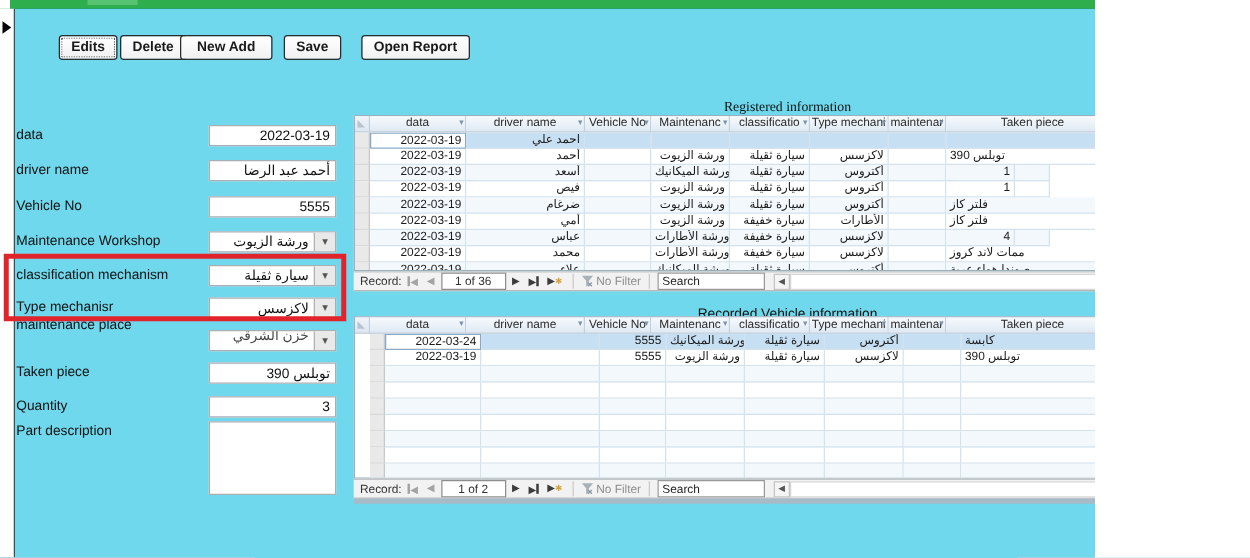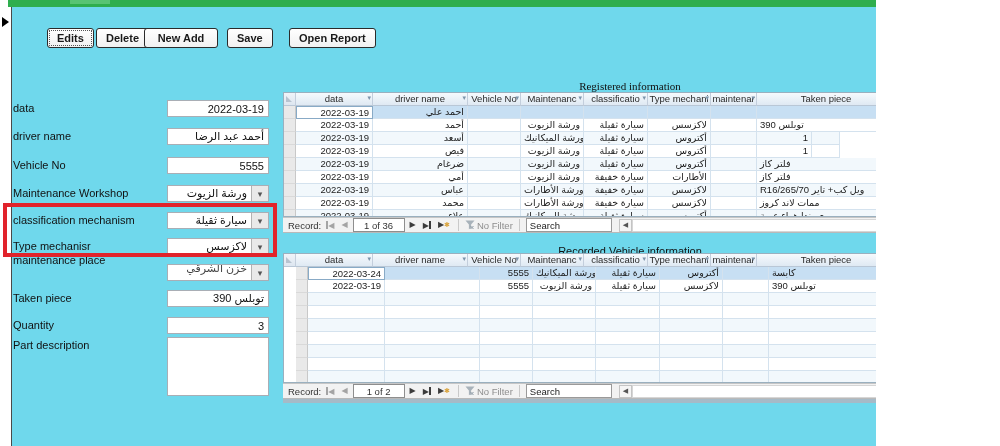--- a/index.html
+++ b/index.html
@@ -400,23 +400,20 @@
               </div>
               <div class="dcell" style="flex: 0 0 64px;">
                 <span class="rtl ra">سيارة خفيفة</span>
               </div>
               <div class="dcell" style="flex: 0 0 63px;">
                 <span class="rtl ra">لاكزسس</span>
               </div>
               <div class="dcell" style="flex: 0 0 46px;">
                 <span class="la"></span>
               </div>
-              <div class="dcell" style="flex: 0 0 139px;">
-                <span class="rtl la">ويل كب+ تاير R16/265/70</span>
-              </div>
               <div class="dcell" style="flex: 0 0 55px;">
                 <span class="ra">4</span>
               </div>
               <div class="dcell" style="flex: 0 0 28px;">
                 <span class="la"></span>
               </div>
             </div>
             <div class="drow">
               <div class="rowsel"></div>
               <div class="dcell" style="flex: 0 0 77px;">

